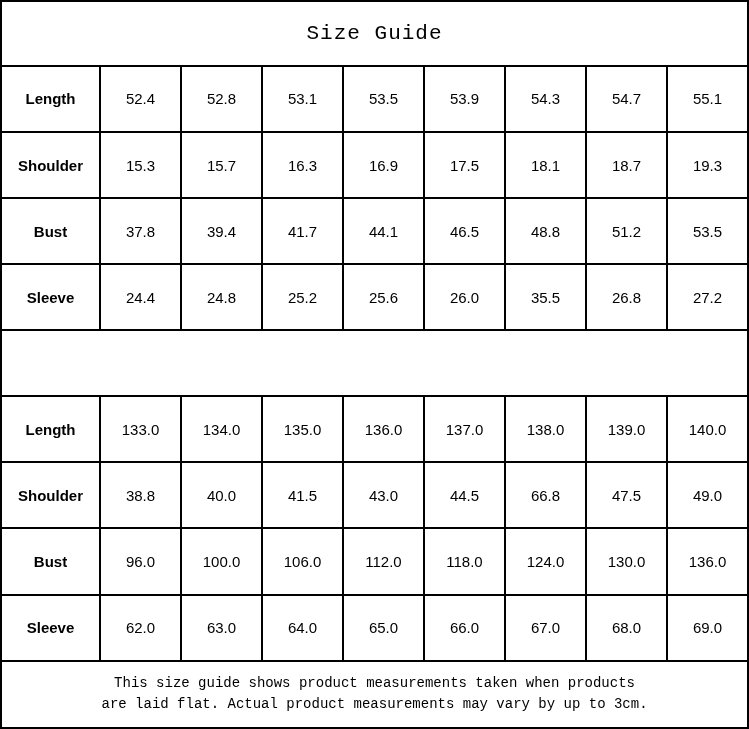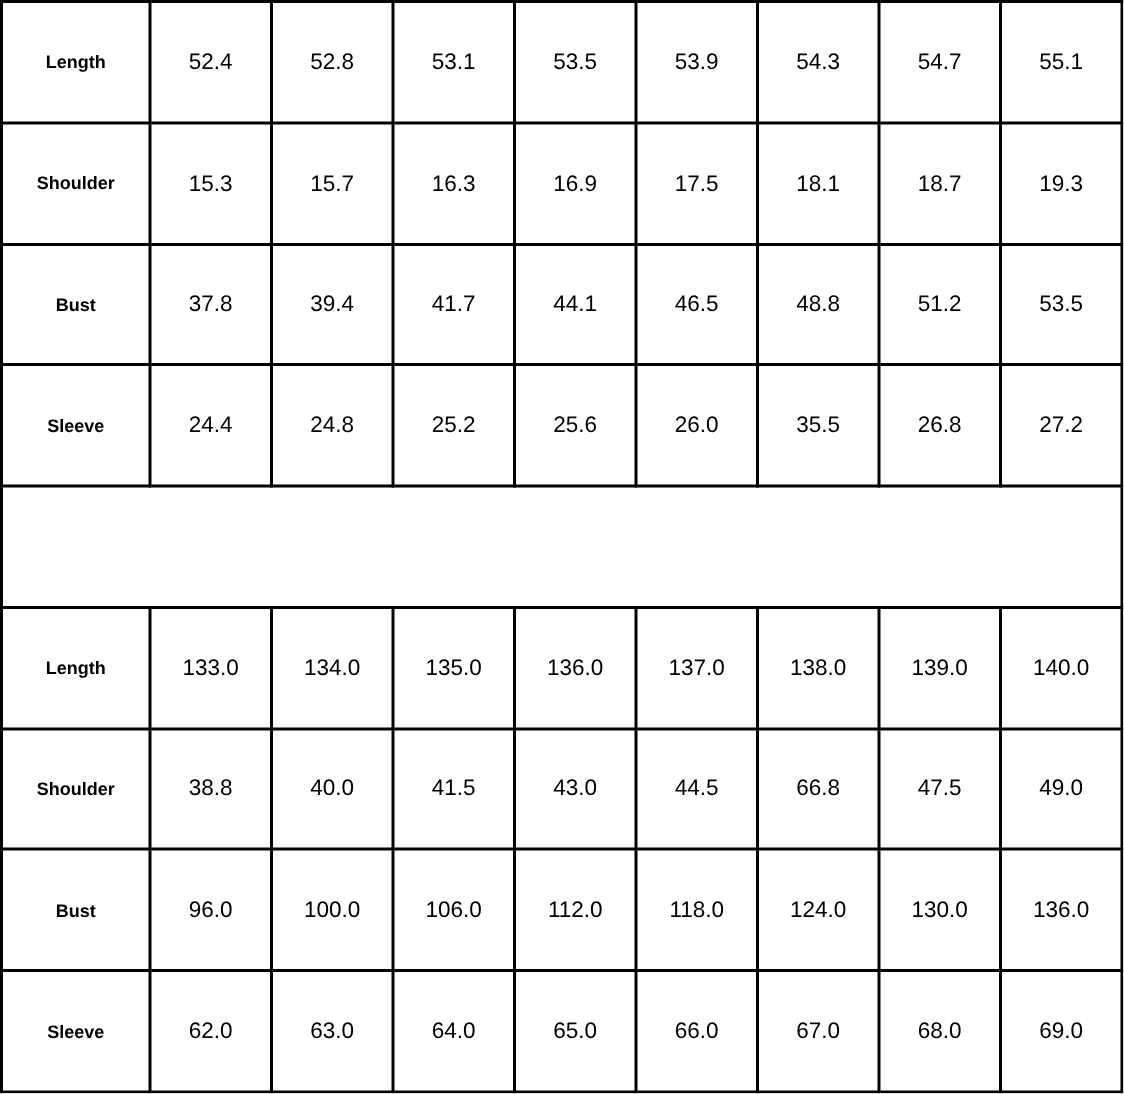--- a/index.html
+++ b/index.html
@@ -38,21 +38,21 @@
     font-family: "Liberation Mono", monospace;
     font-size: 21px;
     letter-spacing: 1px;
   }
   td.header-cell {
     font-weight: bold;
     font-size: 15px;
   }
   td.label-cell {
     font-weight: bold;
-    font-size: 12px;
+    font-size: 15px;
   }
   td.value-cell {
     font-size: 15px;
   }
   td.footer-cell {
     font-family: "Liberation Mono", monospace;
     font-size: 14px;
     line-height: 21px;
   }
 </style>
@@ -67,20 +67,23 @@
         <col class="size-col">
         <col class="size-col">
         <col class="size-col">
       <col class="size-col">
         <col class="size-col">
         <col class="size-col">
         <col class="size-col">
     </colgroup>
 
     <tbody>
+        <tr class="title-row">
+      <td class="title-cell" colspan="9">Size Guide</td>
+    </tr>
 
 
     <tr class="grid-row">
       <td class="label-cell">Length</td>
       <td class="value-cell">52.4</td>
       <td class="value-cell">52.8</td>
       <td class="value-cell">53.1</td>
       <td class="value-cell">53.5</td>
       <td class="value-cell">53.9</td>
       <td class="value-cell">54.3</td>
@@ -170,15 +173,21 @@
       <td class="value-cell">62.0</td>
       <td class="value-cell">63.0</td>
       <td class="value-cell">64.0</td>
       <td class="value-cell">65.0</td>
       <td class="value-cell">66.0</td>
       <td class="value-cell">67.0</td>
       <td class="value-cell">68.0</td>
       <td class="value-cell">69.0</td>
     </tr>
 
+    <tr class="footer-row">
+      <td class="footer-cell" colspan="9">
+        <div>This size guide shows product measurements taken when products</div>
+        <div>are laid flat. Actual product measurements may vary by up to 3cm.</div>
+      </td>
+    </tr>
   </tbody>
     </table>
 </div>
 
 </body></html>

